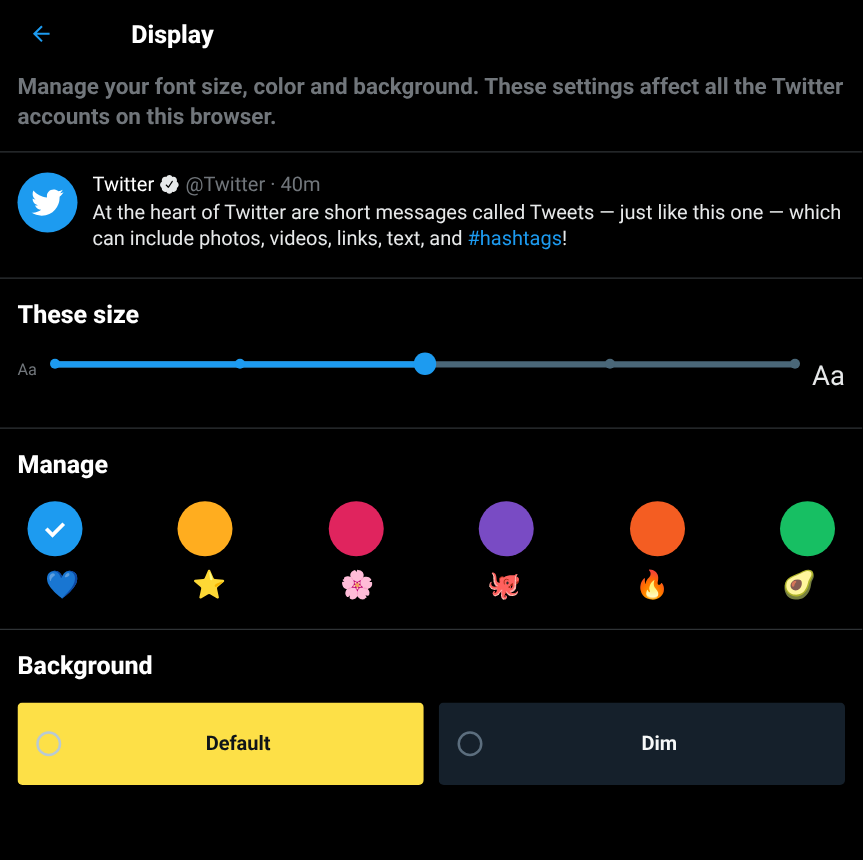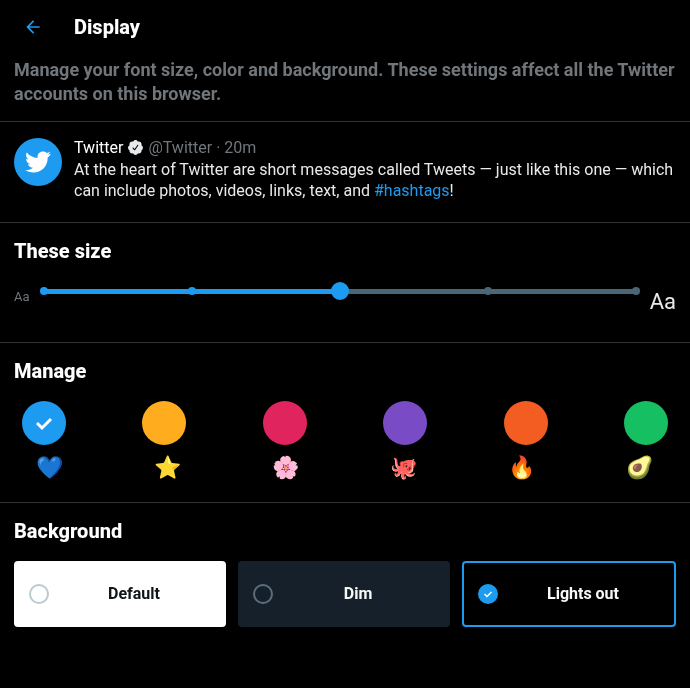--- a/index.html
+++ b/index.html
@@ -12,21 +12,21 @@
     overflow: hidden;
   }
   .header {
     display: flex;
     align-items: center;
     padding: 10px 16px 14px 16px;
     gap: 24px;
   }
   .back-btn { width: 34px; height: 34px; display:flex; align-items:center; justify-content:center; border-radius:50%; cursor:pointer;}
   .back-btn svg { width:20px; height:20px; fill:#1d9bf0; }
-  .title { font-size: 20px; font-weight: 800; }
+  .title { font-size: 20px; font-weight: 800; margin-left: 31px; }
   .description {
     color: #71767b;
     font-size: 18px;
     line-height: 1.35;
     padding: 0 14px 10px 14px;
     font-weight: bold;
   }
   .divider {
     height: 1px;
     background: #2f3336;
@@ -137,21 +137,21 @@
     gap: 28px;
     font-weight:700;
     cursor:pointer;
     border:1px solid transparent;
   }
   .bg-option .radio {
     width:20px; height:20px;
     border-radius:50%;
     flex-shrink:0;
   }
-  .bg-option.default { background:#ffffff; color:#0f1419; }
+  .bg-option.default { background:#fde047; color:#0f1419; }
   .bg-option.default .radio { border:2px solid #b9cad3; }
   .bg-option.dim { background:#15202b; color:#f7f9f9; }
   .bg-option.dim .radio { border:2px solid #5c6e7e; }
   .bg-option.lights-out { background:#000; color:#f7f9f9; border:2px solid #1d9bf0;}
   .bg-option.lights-out .radio {
     background:#1d9bf0;
     display:flex; align-items:center; justify-content:center;
   }
   .bg-option.lights-out .radio svg { width:12px; height:12px; stroke:#fff; fill:none; stroke-width:3;}
   .bg-option .opt-label { flex:1; text-align:center; margin-left:-20px;}
@@ -179,21 +179,21 @@
       </svg>
   </div>
   <div class="tweet-main">
     <div class="tweet-header">
       <span class="tweet-name">Twitter</span>
       <span class="verified"><svg viewBox="0 0 24 24">
             <path d="M22.5 12.5c0-1.58-.875-2.95-2.148-3.6.154-.435.238-.905.238-1.4 0-2.21-1.71-3.998-3.818-3.998-.47 0-.92.084-1.336.25C14.818 2.415 13.51 1.5 12 1.5s-2.816.917-3.437 2.25c-.415-.165-.866-.25-1.336-.25-2.11 0-3.818 1.79-3.818 4 0 .494.083.964.237 1.4-1.272.65-2.147 2.018-2.147 3.6 0 1.495.782 2.798 1.942 3.486-.02.17-.032.34-.032.514 0 2.21 1.708 4 3.818 4 .47 0 .92-.086 1.335-.25.62 1.334 1.926 2.25 3.437 2.25 1.512 0 2.818-.916 3.437-2.25.415.163.865.248 1.336.248 2.11 0 3.818-1.79 3.818-4 0-.174-.012-.344-.033-.513 1.158-.687 1.943-1.99 1.943-3.484zm-6.616-3.334l-4.334 6.5c-.145.217-.382.334-.625.334-.143 0-.288-.04-.416-.126l-.115-.094-2.415-2.415c-.293-.293-.293-.768 0-1.06s.768-.294 1.06 0l1.77 1.767 3.825-5.74c.23-.345.696-.436 1.04-.207.346.23.44.696.21 1.04z" fill="#e7e9ea"></path>
           </svg></span>
       <span class="tweet-meta">@Twitter</span>
       <span class="tweet-meta">·</span>
-      <span class="tweet-meta">20m</span>
+      <span class="tweet-meta">40m</span>
     </div>
     <div class="tweet-text">
       <span>At the heart of Twitter are short messages called Tweets — just like this one — which can include photos, videos, links, text, and </span><span class="hashtag">#hashtags</span><span>!</span>
     </div>
   </div>
 </div>
 
 <div class="divider"></div>
 
 <div class="section-title">These size</div>
@@ -239,21 +239,13 @@
 <div class="section-title">Background</div>
 <div class="bg-row">
   <div class="bg-option default">
     <div class="radio"></div>
     <div class="opt-label">Default</div>
   </div>
   <div class="bg-option dim">
     <div class="radio"></div>
     <div class="opt-label">Dim</div>
   </div>
-  <div class="bg-option lights-out">
-    <div class="radio">
-      <svg viewBox="0 0 24 24">
-          <polyline points="5 12 10 17 19 8"></polyline>
-        </svg>
-    </div>
-    <div class="opt-label">Lights out</div>
-  </div>
 </div>
 
 </body></html>

